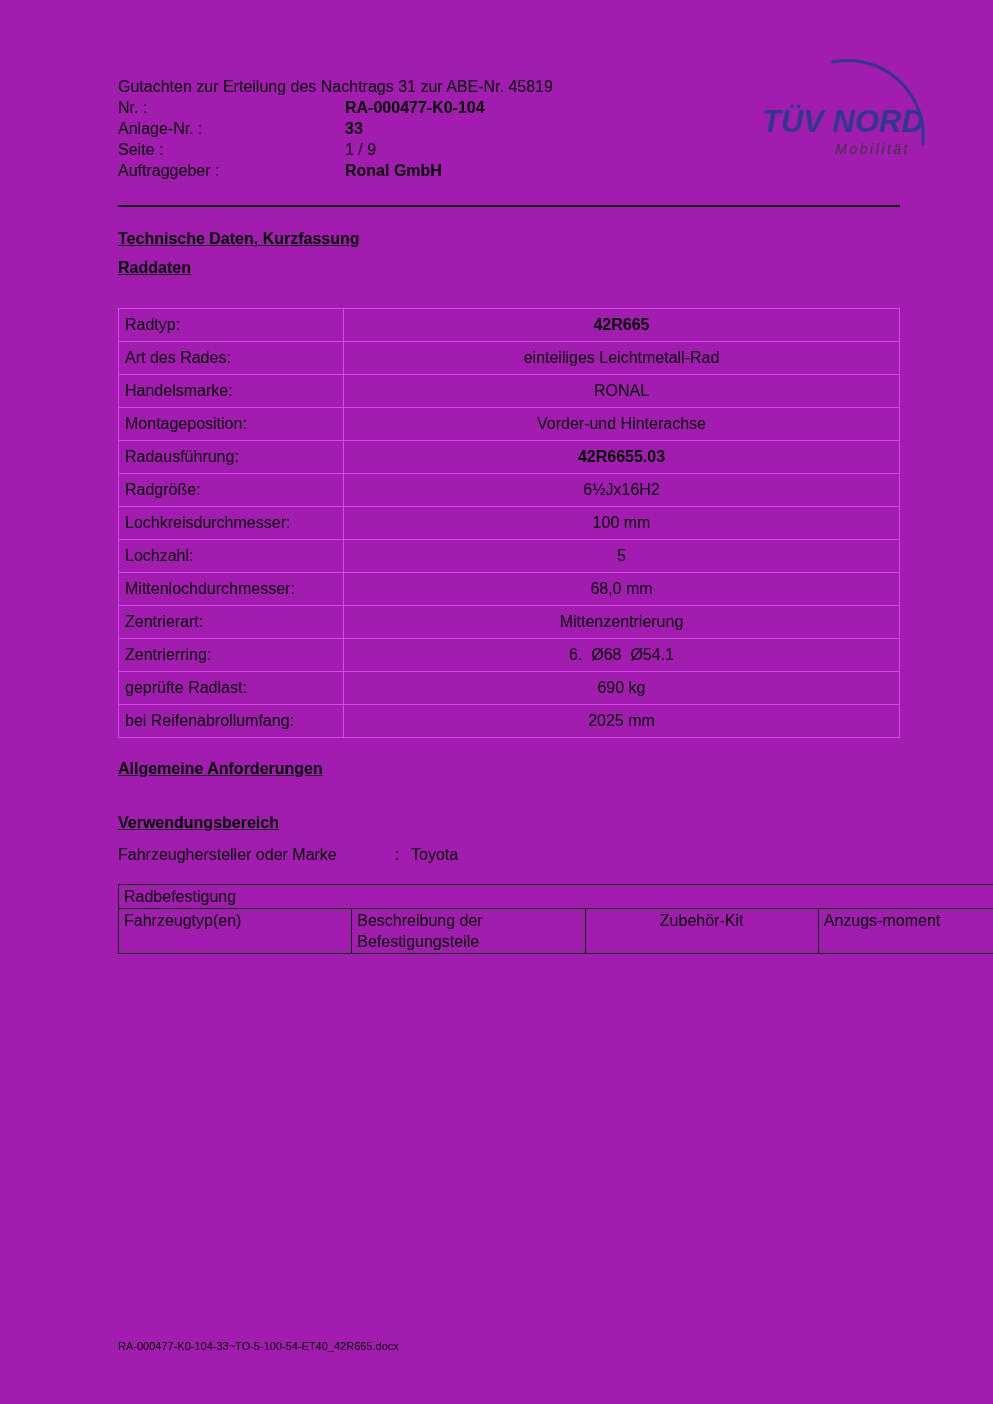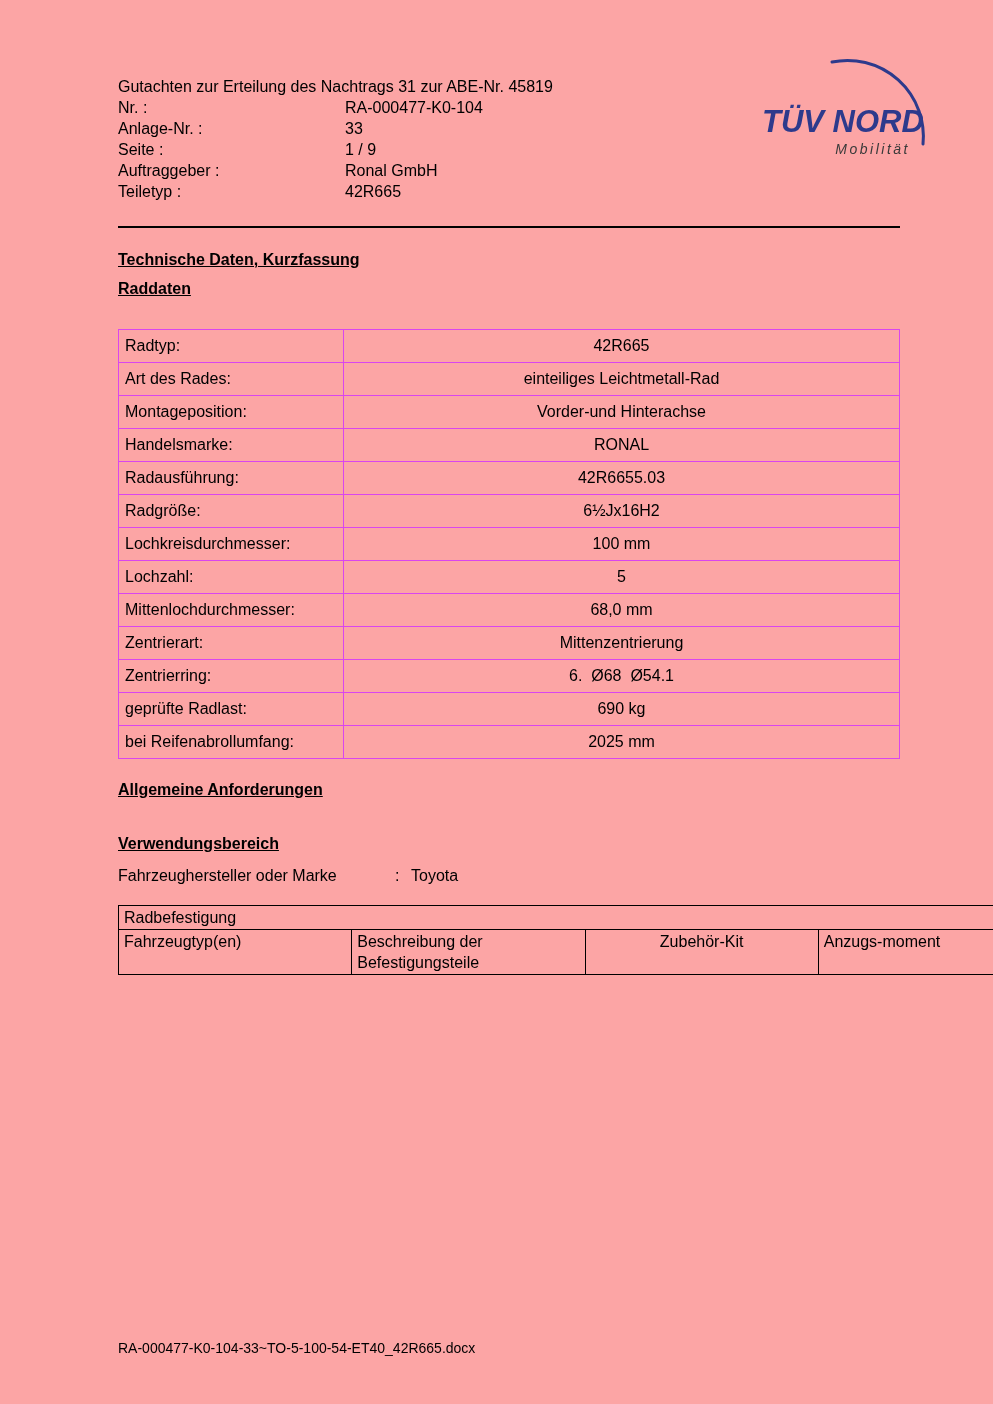--- a/index.html
+++ b/index.html
@@ -1,36 +1,36 @@
 <!DOCTYPE html>
 <html><head>
 <meta charset="utf-8">
 <style>
   * { box-sizing: border-box; }
   html, body { margin: 0; padding: 0; background: #ffffff; }
   .page {
     position: relative;
     width: 993px;
     height: 1404px;
-    background: #fca5a5;
+    background: #a21caf;
     font-family: "Liberation Sans", sans-serif;
     font-size: 16px;
     color: #000000;
     padding: 78px 93px 4px 118px;
     overflow: hidden;
   }
 
   
   .doc-header { position: relative; }
   .header-title { margin: 0 0 1px 0; }
   .header-fields { margin-top: 0; }
   .hrow { display: flex; line-height: 21px; }
   .hlabel { width: 227px; flex: 0 0 227px; }
   .hvalue { white-space: pre-wrap; }
-  .bold { font-weight: normal; }
+  .bold { font-weight: bold; }
 
   .logo {
     position: absolute;
     top: -24px;
     right: -40px;
     width: 180px;
     height: 115px;
   }
 
   .header-rule {
@@ -101,21 +101,21 @@
   .col-beschr{ width: 330px; }
   .col-kit   { width: 107px; text-align: center; }
   .col-moment{ width: 78px; }
   .befestigung .bdata .col-moment { text-align: left; }
 
   
   .doc-footer {
     position: absolute;
     left: 118px;
     top: 1340px;
-    font-size: 14px;
+    font-size: 11px;
   }
 </style>
 </head>
 <body>
 
 <div class="page">
 
   <div class="doc-header">
     <p class="header-title">Gutachten zur Erteilung des Nachtrags 31 zur ABE-Nr. 45819</p>
 
@@ -128,24 +128,20 @@
         <span class="hlabel">Anlage-Nr. :</span>
         <span class="hvalue bold">33</span>
       </div>
       <div class="hrow">
         <span class="hlabel">Seite :</span>
         <span class="hvalue">1 / 9</span>
       </div>
       <div class="hrow">
         <span class="hlabel">Auftraggeber :</span>
         <span class="hvalue bold">Ronal GmbH</span>
-      </div>
-      <div class="hrow">
-        <span class="hlabel">Teiletyp :</span>
-        <span class="hvalue">42R665</span>
       </div>
     </div>
 
     <div class="logo">
       <svg width="180" height="115" viewBox="0 0 180 115">
         <path d="M 72 8 A 76 76 0 0 1 163 90" fill="none" stroke="#2d3a8c" stroke-width="3" stroke-linecap="round"></path>
         <text x="2" y="78" font-family="Liberation Sans, sans-serif" font-size="31" font-weight="bold" font-style="italic" fill="#2d3a8c">TÜV NORD</text>
         <text x="150" y="100" text-anchor="end" font-family="Liberation Sans, sans-serif" font-size="14" font-style="italic" letter-spacing="2.5" fill="#3a3a3a">Mobilität</text>
       </svg>
     </div>
@@ -160,26 +156,26 @@
     <tbody>
       <tr>
         <td class="lbl">Radtyp:</td>
         <td class="val bold">42R665</td>
       </tr>
       <tr>
         <td class="lbl">Art des Rades:</td>
         <td class="val">einteiliges Leichtmetall-Rad</td>
       </tr>
       <tr>
+        <td class="lbl">Handelsmarke:</td>
+        <td class="val">RONAL</td>
+      </tr>
+      <tr>
         <td class="lbl">Montageposition:</td>
         <td class="val">Vorder-und Hinterachse</td>
-      </tr>
-      <tr>
-        <td class="lbl">Handelsmarke:</td>
-        <td class="val">RONAL</td>
       </tr>
       <tr>
         <td class="lbl">Radausführung:</td>
         <td class="val bold">42R6655.03</td>
       </tr>
       <tr>
         <td class="lbl">Radgröße:</td>
         <td class="val">6½Jx16H2</td>
       </tr>
       <tr>

